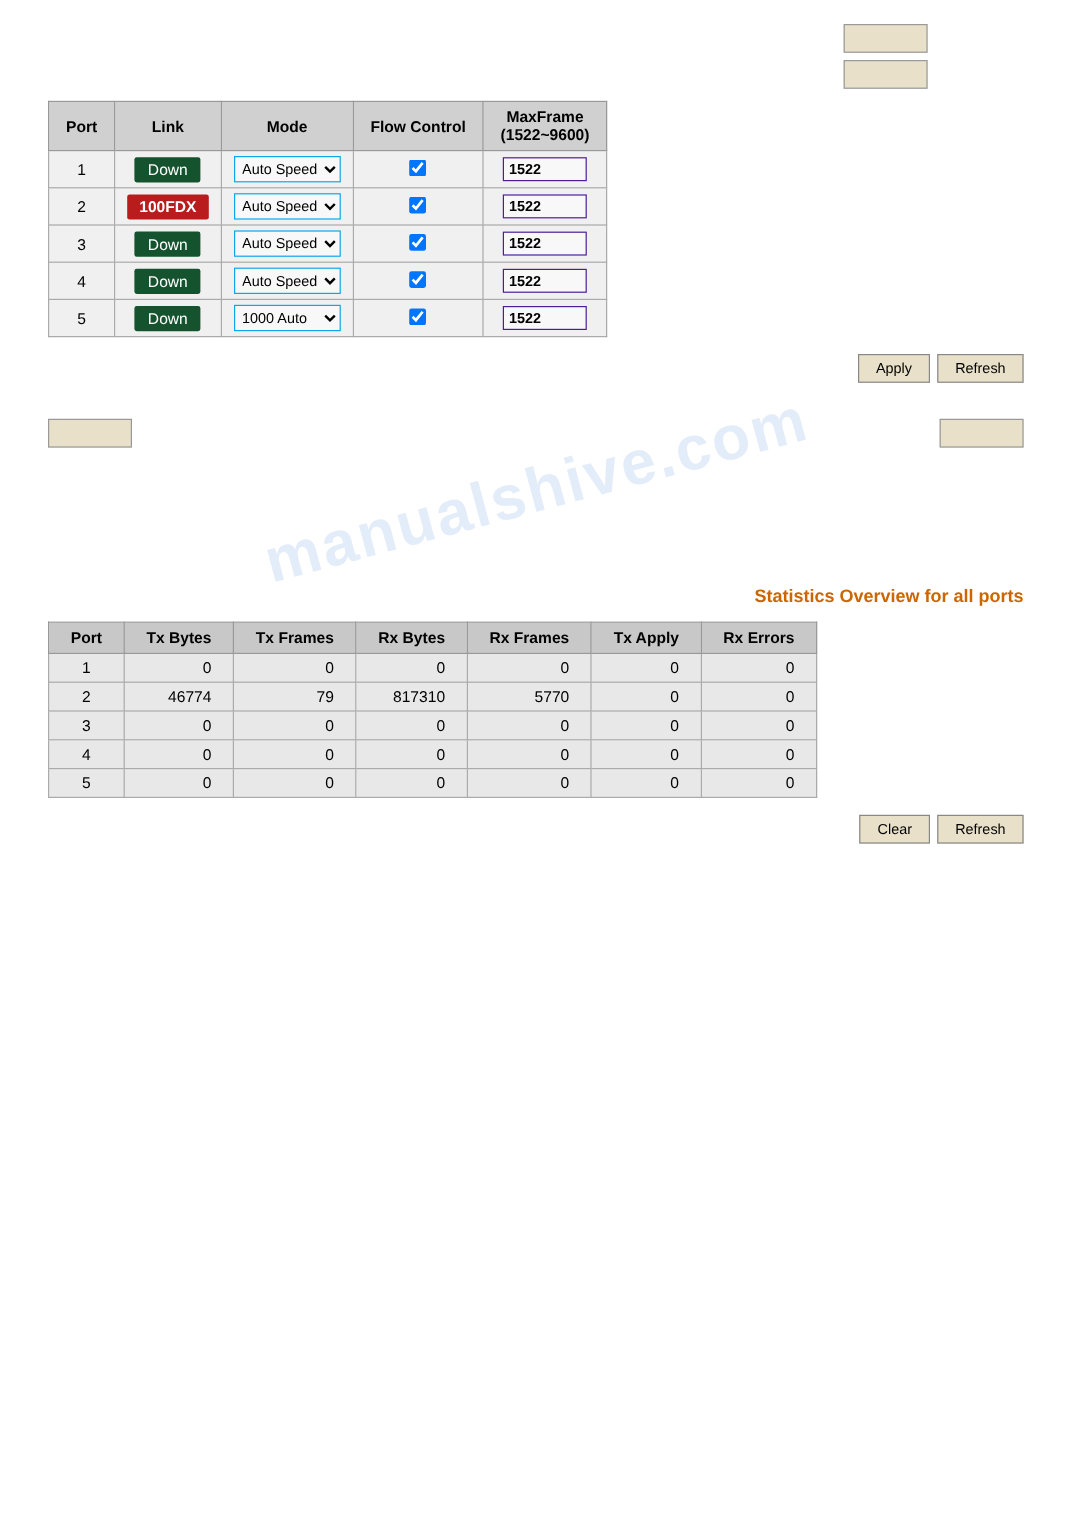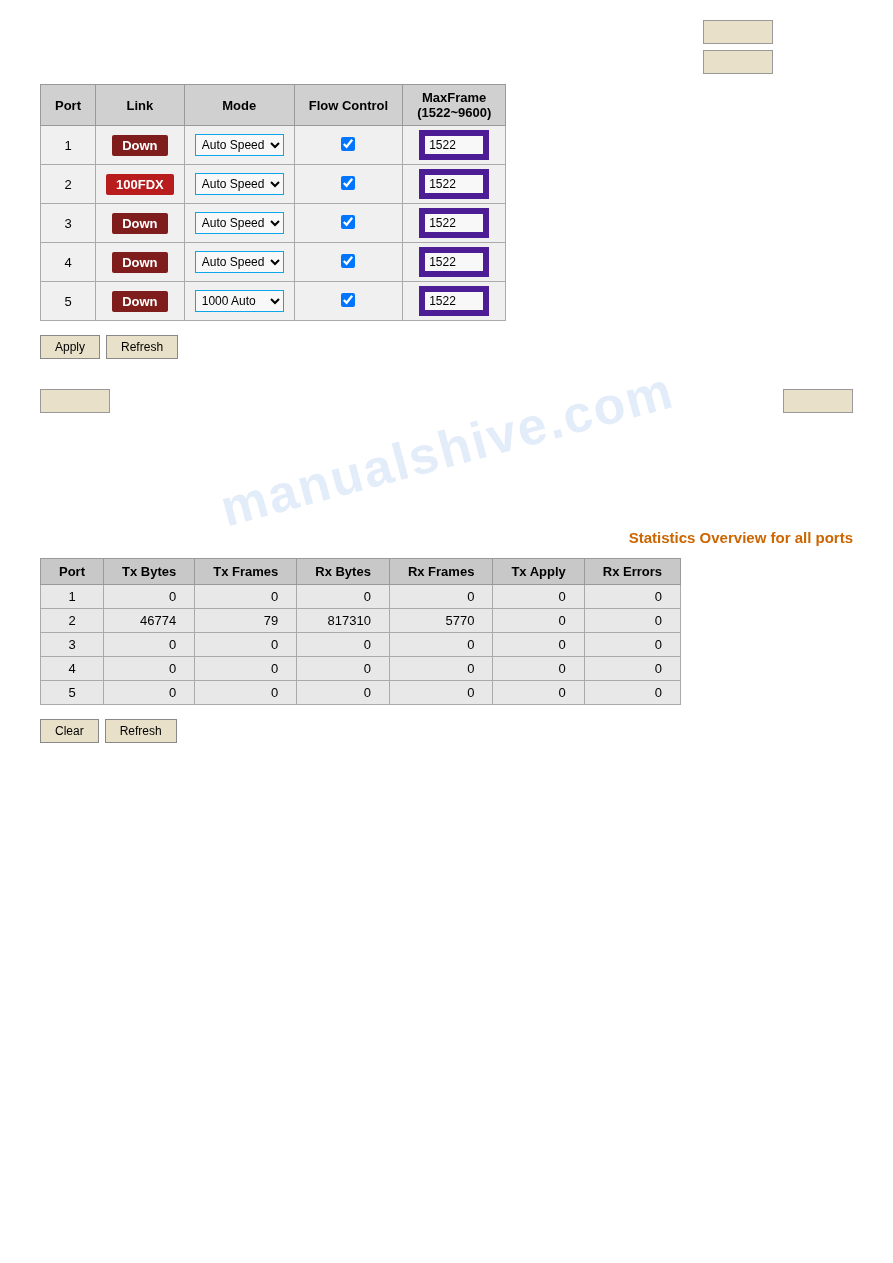--- a/index.html
+++ b/index.html
@@ -60,23 +60,23 @@
     }
 
     .config-table td {
       border: 1px solid #aaa;
       padding: 4px 10px;
       text-align: center;
       background: #f0f0f0;
     }
 
     .link-down {
-      background: #7f1d1d;
+      background: #14532d;
       color: #fff;
-      font-weight: bold;
+      font-weight: normal;
       border-radius: 2px;
       padding: 3px 10px;
       display: inline-block;
       min-width: 55px;
     }
 
     .link-up {
       background: #b91c1c;
       color: #fff;
       font-weight: bold;
@@ -88,30 +88,32 @@
 
     .mode-select {
       font-size: 12px;
       padding: 2px 2px;
       border: 1px solid #0ea5e9;
       background: #f8f8f8;
     }
 
     .maxframe-input {
       width: 70px;
-      border: 6px solid #4c1d95;
+      border: 1px solid #4c1d95;
       padding: 2px 4px;
       font-size: 12px;
       background: #f8f8f8;
+      font-weight: bold;
     }
 
     .action-buttons {
       display: flex;
       gap: 6px;
       margin-bottom: 20px;
+      justify-content: flex-end;
     }
 
     .action-btn {
       background: #e8e0c8;
       border: 1px solid #888;
       padding: 4px 14px;
       font-size: 12px;
       cursor: pointer;
     }
 

